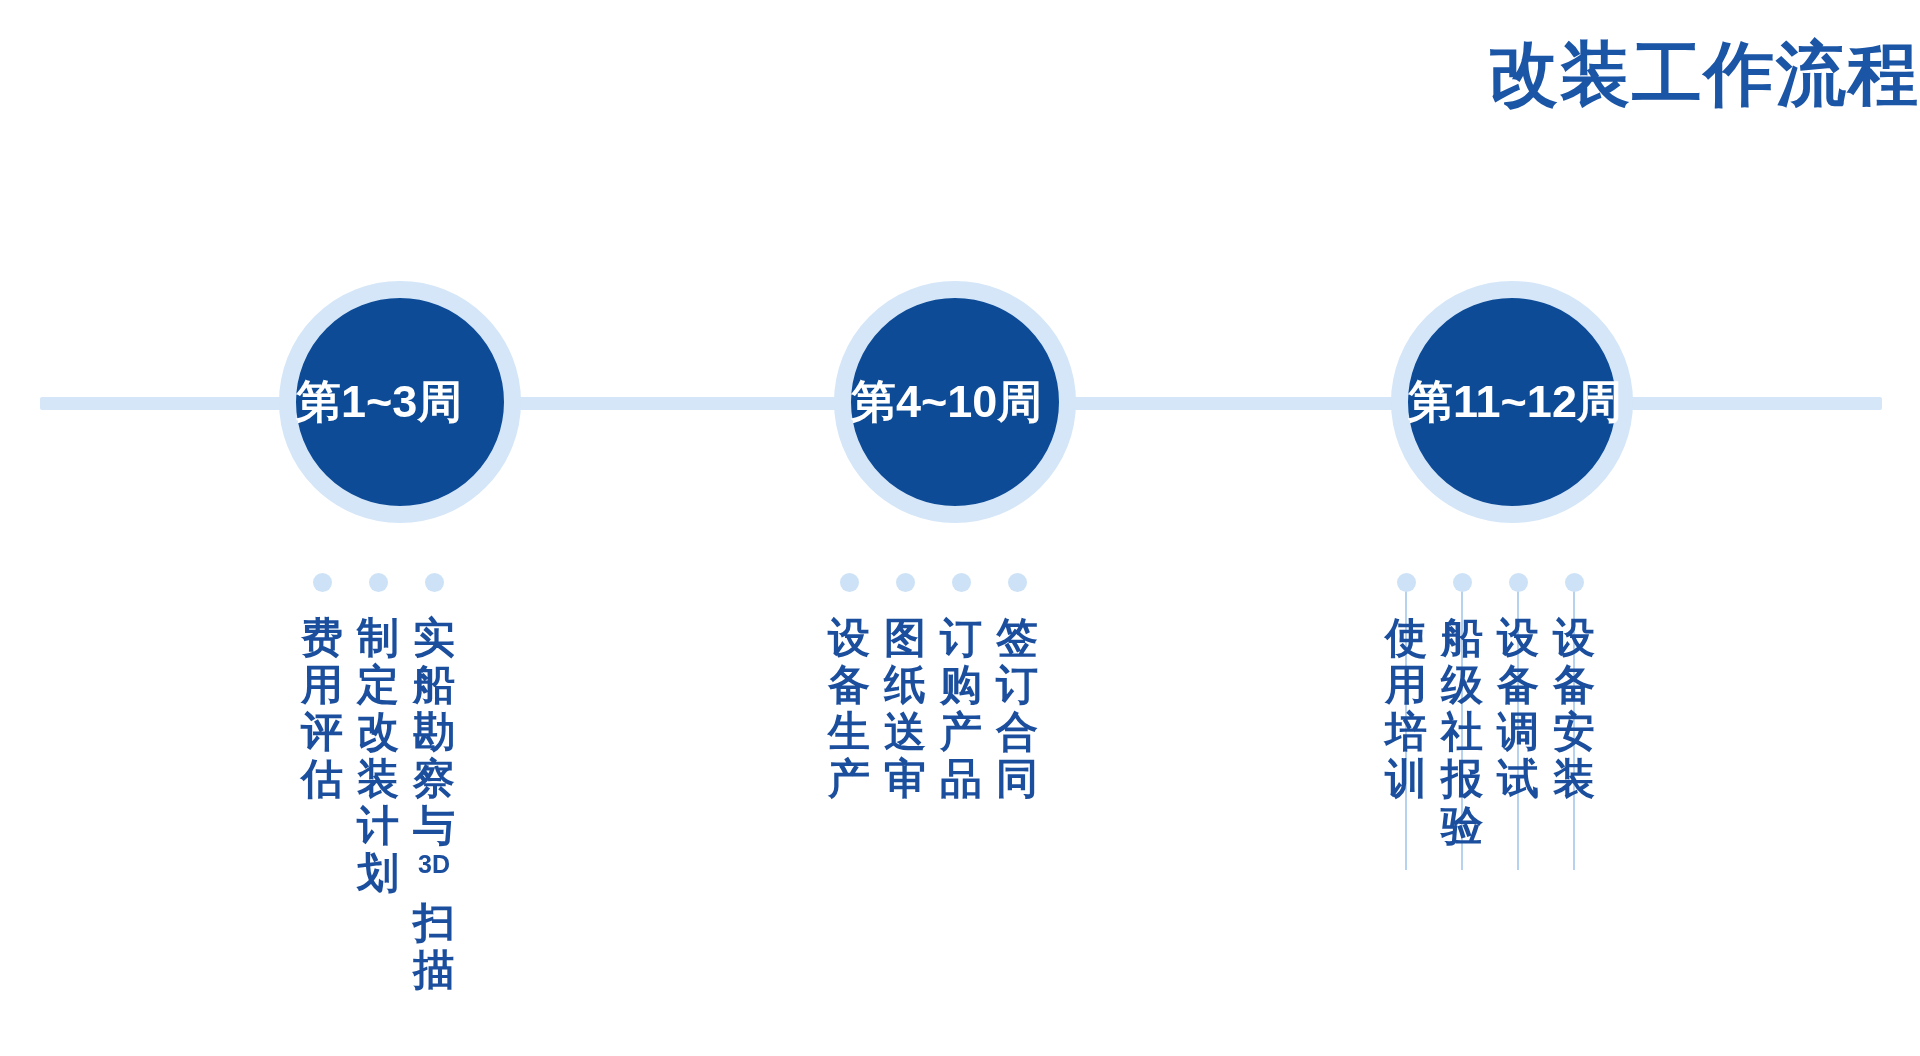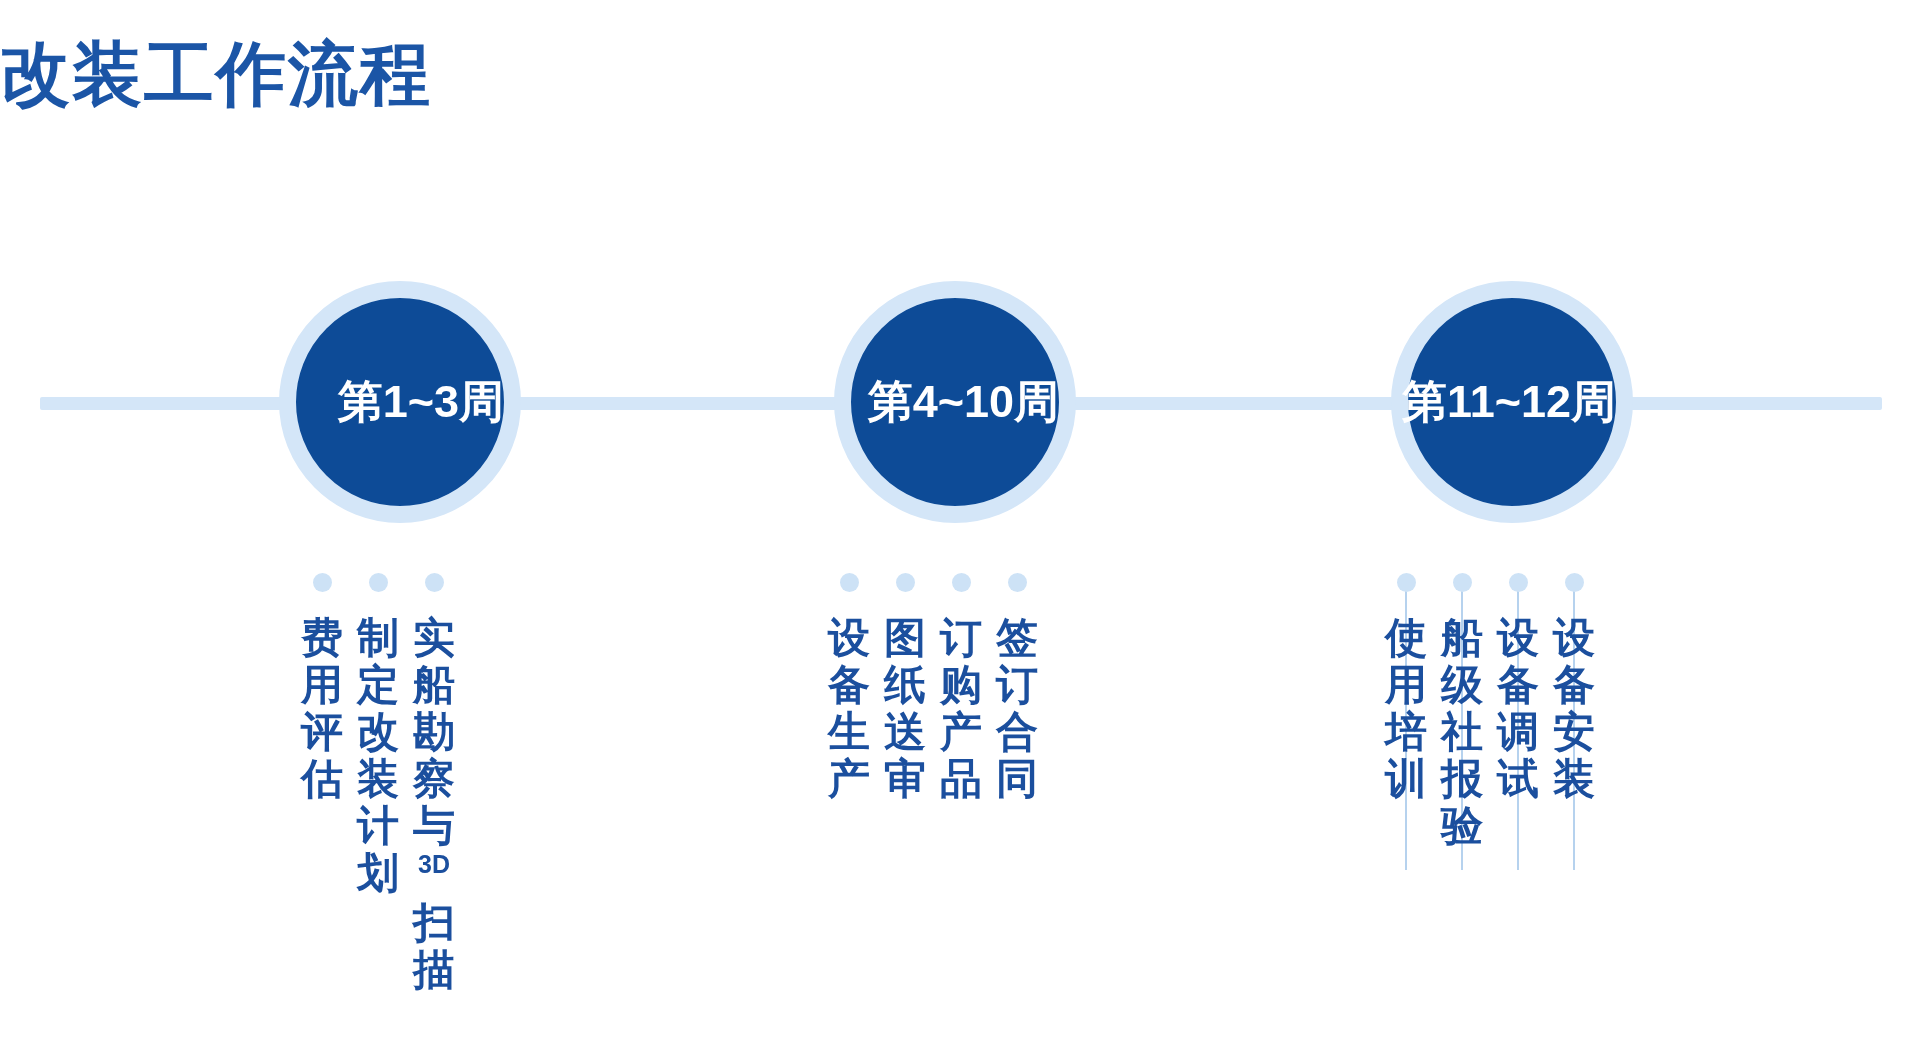--- a/index.html
+++ b/index.html
@@ -3,33 +3,33 @@
 <meta charset="utf-8">
 <style>
   html,body{margin:0;padding:0;}
   body{
     width:1920px;height:1056px;background:var(--page_bg,#fff);
     position:relative;overflow:hidden;
     font-family:"Liberation Sans","DejaVu Sans",sans-serif;
   }
   .title{
     position:absolute;top:28px;left:0;width:100%;
-    text-align:left;font-size:70px;font-weight:700;
+    text-align:right;font-size:70px;font-weight:700;
     color:var(--title_text);letter-spacing:2px;
   }
   .timeline{
     position:absolute;left:40px;top:397px;width:1842px;height:13px;
     background:var(--line);border-radius:2px;z-index:0;
   }
   .stage{position:absolute;top:0;left:var(--cx);width:0;z-index:1;}
   .node{
     position:absolute;top:402px;left:0;transform:translate(-50%,-50%);
     width:208px;height:208px;border-radius:50%;
     background:var(--circle);border:17px solid var(--ring);
-    display:flex;align-items:center;justify-content:flex-end;
+    display:flex;align-items:center;justify-content:flex-start;
   }
   .node-label{
     color:var(--node_label);font-size:45px;font-weight:700;white-space:nowrap;
   }
   .cols{
     position:absolute;top:573px;left:-22px;transform:translateX(-50%);
     display:flex;flex-direction:row-reverse;
   }
   .vcol{
     width:56px;display:flex;flex-direction:column;align-items:center;

